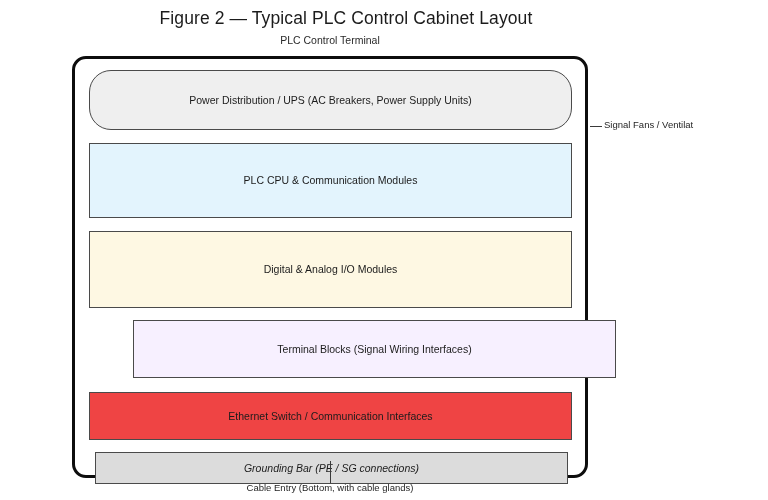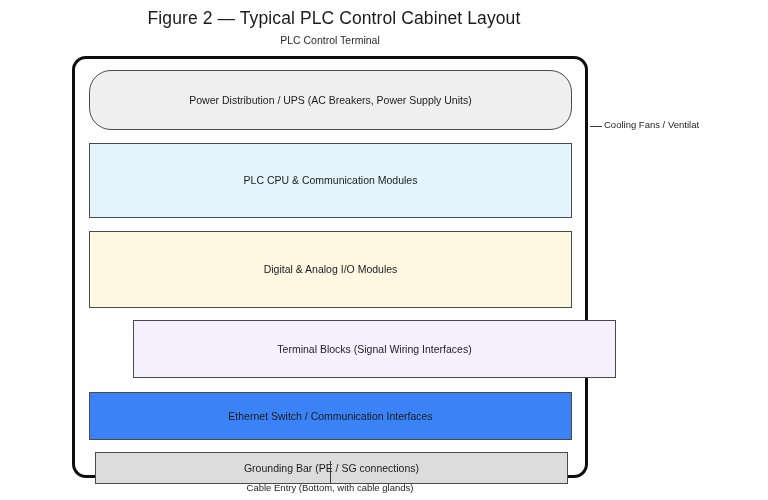--- a/index.html
+++ b/index.html
@@ -19,21 +19,21 @@
   #figure-root {
     position: absolute;
     left: 0; top: 0;
     width: 768px;
     height: 500px;
   }
 
   
   .fig-title {
     position: absolute;
-    left: 4px;
+    left: 16px;
     top: 8px;
     width: 660px;
     text-align: center;
     font-size: 17.5px;
     font-weight: 400;
     color: #1b1b1b;
     letter-spacing: 0.1px;
     white-space: nowrap;
   }
   .fig-subtitle {
@@ -155,27 +155,27 @@
   </div>
 
   <div class="band" id="band-2" style="background: rgb(254, 248, 227); border-color: rgb(74, 74, 74);">
     <span class="band-label">Digital &amp; Analog I/O Modules</span>
   </div>
 
   <div class="band" id="band-3" style="background: rgb(247, 240, 255); border-color: rgb(74, 74, 74); margin-left: 44px;">
     <span class="band-label">Terminal Blocks (Signal Wiring Interfaces)</span>
   </div>
 
-  <div class="band" id="band-4" style="background: #3b82f6; border-color: rgb(74, 74, 74);">
+  <div class="band" id="band-4" style="background: #ef4444; border-color: rgb(74, 74, 74);">
     <span class="band-label">Ethernet Switch / Communication Interfaces</span>
   </div>
 
-  <div class="band" id="band-5" style="background: rgb(220, 220, 220); border-color: rgb(74, 74, 74);">
+  <div class="band" id="band-5" style="background: rgb(220, 220, 220); border-color: rgb(74, 74, 74); font-style: italic;">
     <span class="band-label">Grounding Bar (PE / SG connections)</span>
   </div>
 
   <div class="leader-right"></div>
-  <div class="annot-right">Cooling Fans / Ventilat</div>
+  <div class="annot-right">Signal Fans / Ventilat</div>
 
   <div class="leader-bottom"></div>
   <div class="annot-bottom">Cable Entry (Bottom, with cable glands)</div>
 
 </div>
 
 </body></html>

